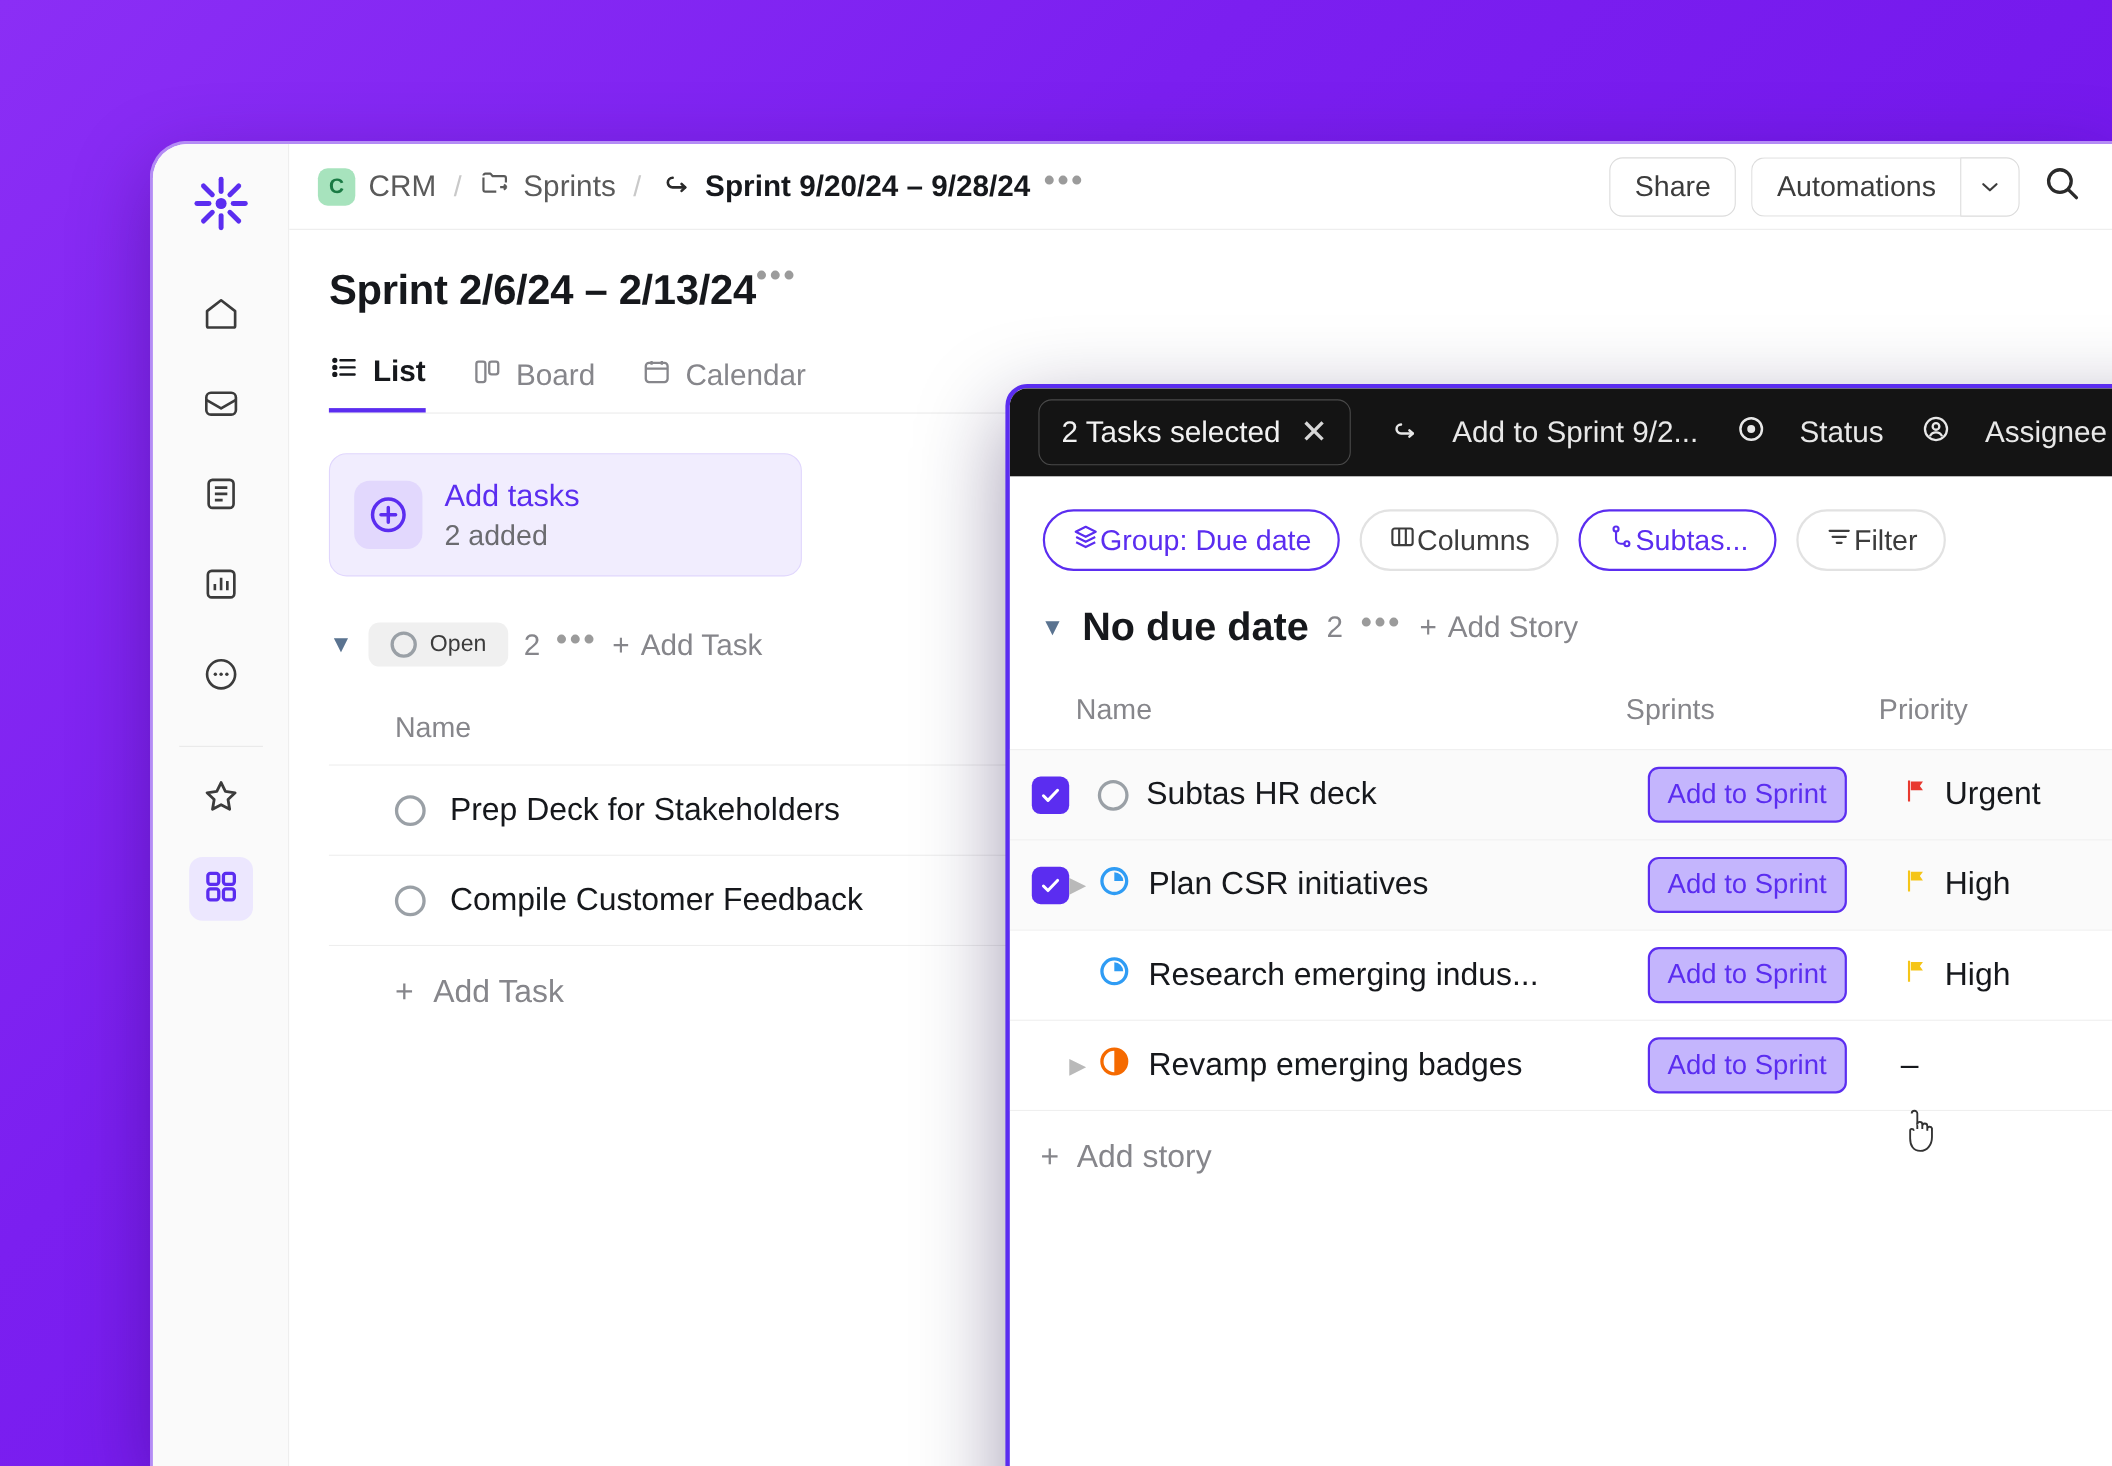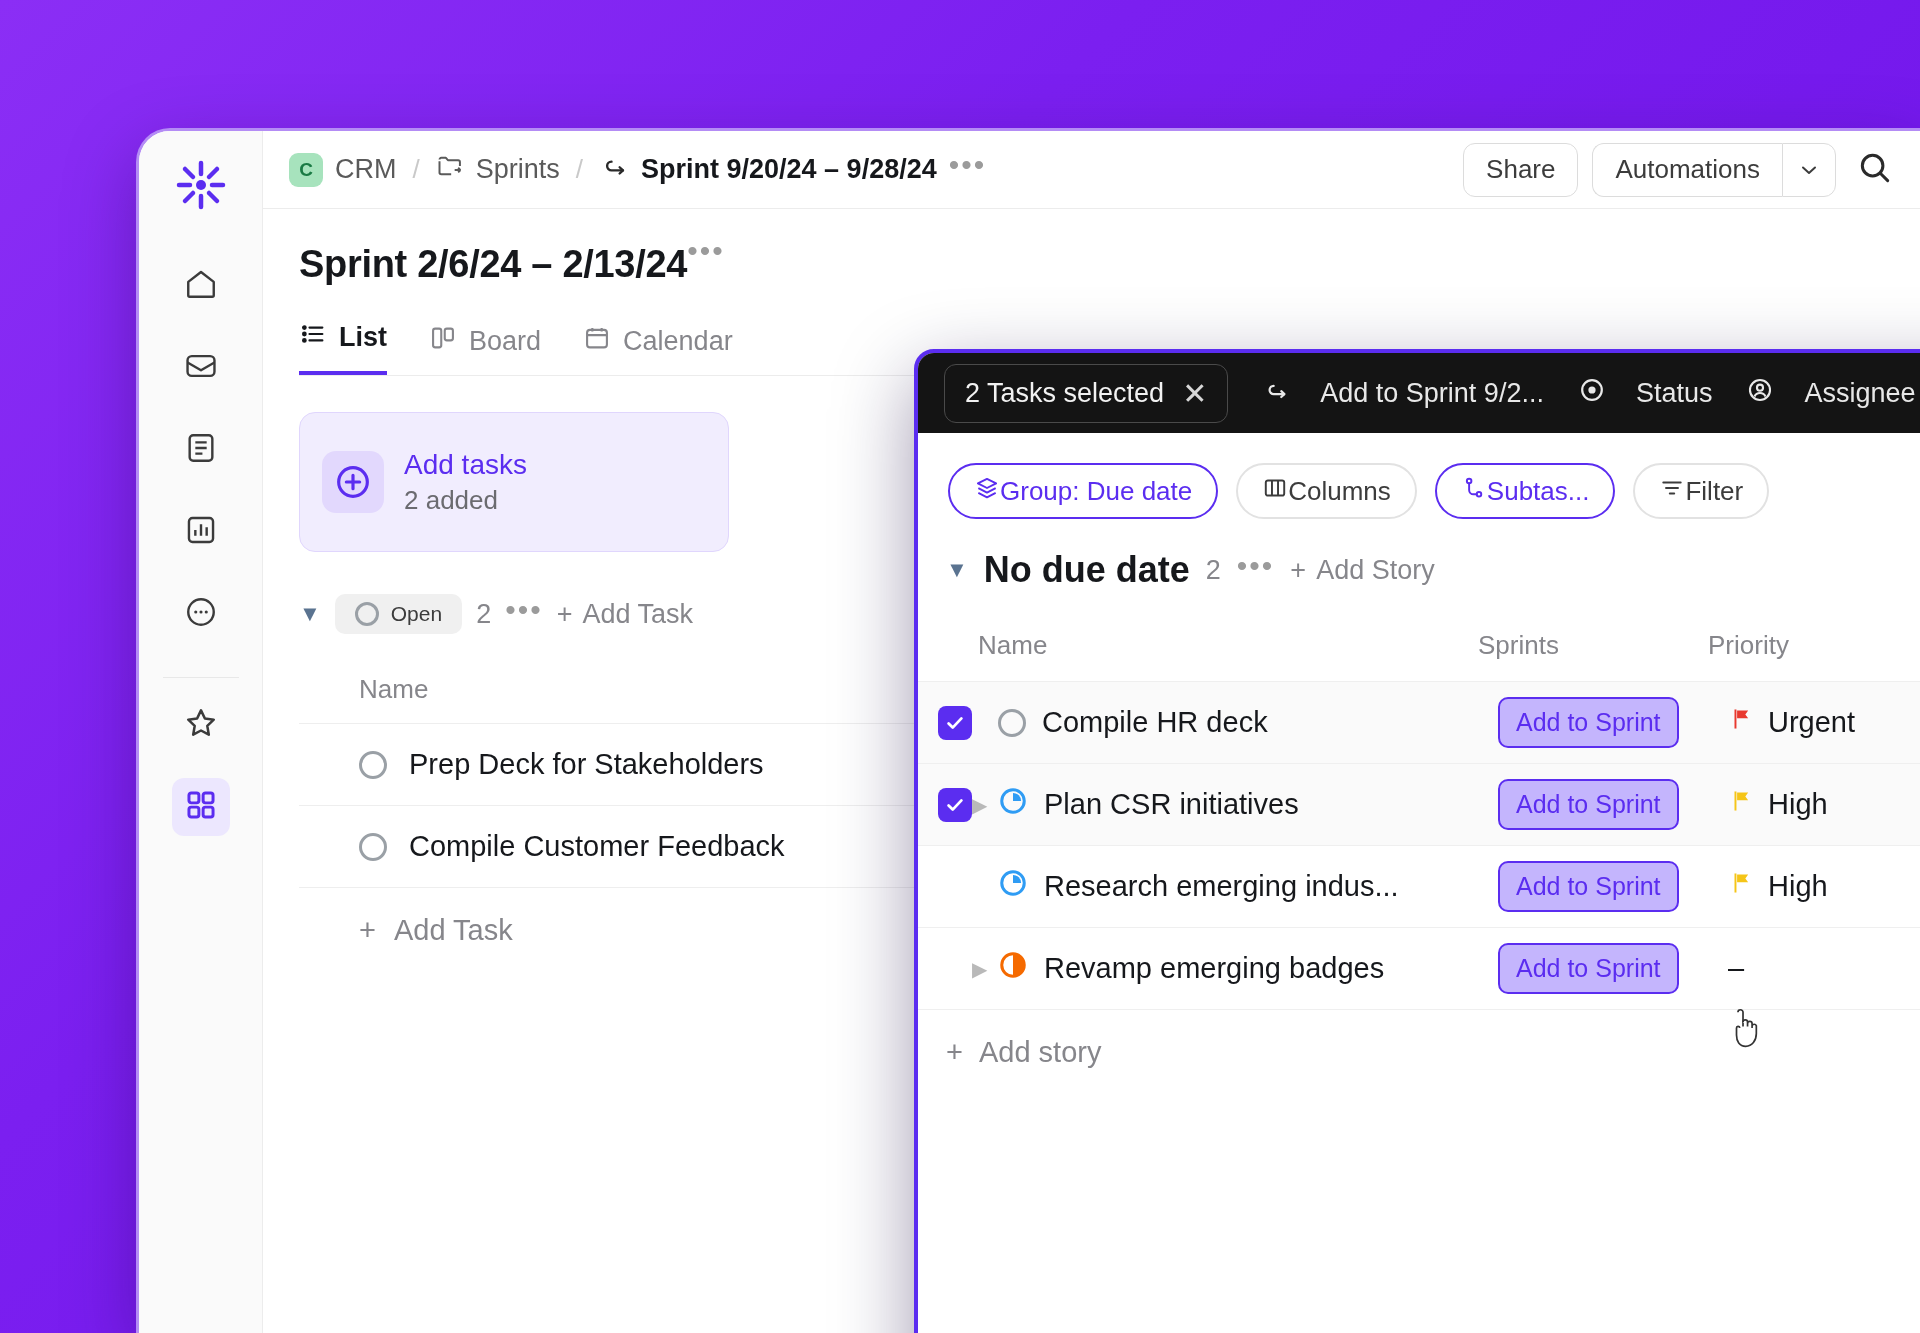--- a/index.html
+++ b/index.html
@@ -72,21 +72,21 @@
   #main {
     position: absolute; left: 124px; top: 78px; right: 0; bottom: 0;
     background: #fff; padding: 34px 0 0 36px;
   }
   .page-title-row { display: flex; align-items: flex-start; gap: 0; }
   .page-title { font-size: 38px; font-weight: 700; color: #16181c; letter-spacing: -.3px; }
   .tabs { display: flex; align-items: flex-end; gap: 42px; margin-top: 34px; border-bottom: 1px solid #ececec; padding-right: 36px; }
   .tab { display: flex; align-items: center; gap: 12px; font-size: 27px; color: #86868b; padding-bottom: 16px; }
   .tab.active { color: #16181c; font-weight: 700; border-bottom: 4px solid #5b2df0; }
   .addtasks {
-    margin-top: 36px; width: 430px; height: 140px;
+    margin-top: 36px; width: 430px; height: 112px;
     background: #f1edfe; border: 1px solid #e0d6fd; border-radius: 16px;
     display: flex; align-items: center; gap: 20px; padding: 0 22px;
   }
   .addtasks .sq { width: 62px; height: 62px; border-radius: 14px; background: #e2d8fd; display: flex; align-items: center; justify-content: center; }
   .addtasks .t1 { font-size: 28px; color: #5b2df0; }
   .addtasks .t2 { font-size: 26px; color: #6b6b70; margin-top: 4px; }
 
   .group-row { display: flex; align-items: center; gap: 14px; margin-top: 42px; }
   .caret { color: #5a7390; font-size: 22px; }
   .status-pill {
@@ -472,21 +472,21 @@
 
     <div class="m-row sel">
       <span class="cb">
         <svg width="22" height="22" viewBox="0 0 24 24" fill="none" stroke="#fff" stroke-width="3" stroke-linecap="round" stroke-linejoin="round">
             <path d="m5 12.5 4.5 4.5L19 7"></path>
           </svg>
       </span>
       <span class="tw"></span>
       <span class="cellname">
         <span class="circ"></span>
-        <span>Compile HR deck</span>
+        <span>Subtas HR deck</span>
       </span>
       <span class="cellsprint">
         <span class="sprint-btn">Add to Sprint</span>
       </span>
       <span class="cellprio">
         <span>
           <svg width="26" height="26" viewBox="0 0 24 24" fill="#e8392f">
               <path d="M6 3.2h1.8v17.6H6z"></path>
               <path d="M8.4 4.2h10.2l-2.6 3.6 2.6 3.6H8.4z"></path>
             </svg>

